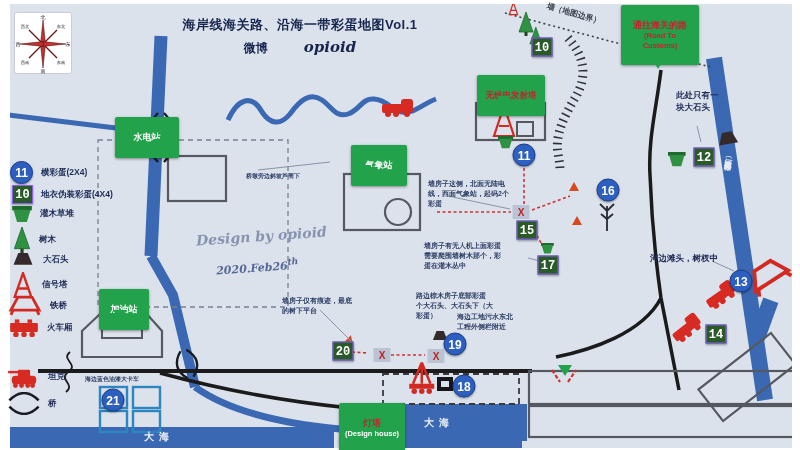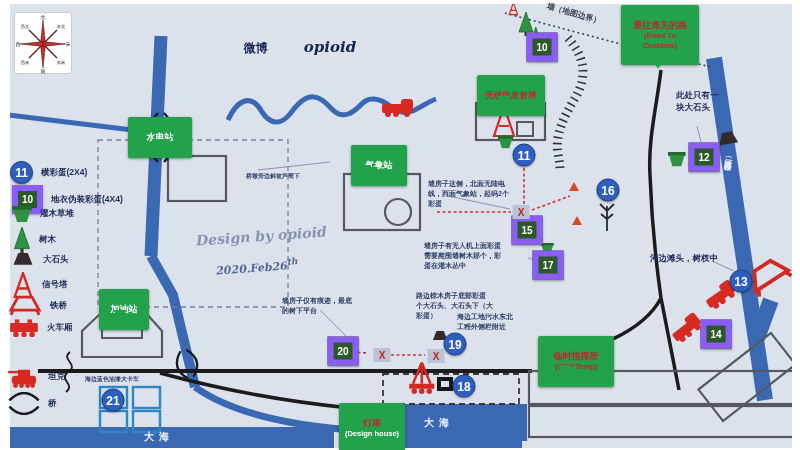--- a/index.html
+++ b/index.html
@@ -16,23 +16,23 @@
   .byline i{font-family:"DejaVu Serif",serif;font-size:15px;font-weight:bold;margin-left:36px;}
   .credit{left:196px;top:228px;font-family:"DejaVu Serif",serif;font-style:italic;font-weight:bold;
           font-size:14px;color:#8794af;transform:rotate(-4deg);}
   .cdate{left:216px;top:258px;font-family:"DejaVu Serif",serif;font-style:italic;font-weight:bold;
          font-size:11px;color:#566895;transform:rotate(-4deg);}
   .legend-row{position:absolute;display:flex;align-items:center;gap:8px;z-index:6;}
   .legend-label{font-size:8.5px;font-weight:bold;color:#1c2a55;white-space:nowrap;}
   .bluec{width:21px;height:21px;border-radius:50%;background:#2d5fc0;border:1px solid #1d3f85;
          color:#fff;font-size:12px;font-weight:bold;display:flex;align-items:center;justify-content:center;
          box-shadow:0 1px 2px rgba(0,0,0,.35);}
-  .greens{width:19px;height:17px;background:#2a5a28;border:6px solid #8b5cf6;color:#fff;font-size:10px;
+  .greens{width:19px;height:17px;background:#2a5a28;border:1px solid #8b5cf6;color:#fff;font-size:12px;
           font-weight:bold;display:flex;align-items:center;justify-content:center;
-          box-shadow:0 1px 2px rgba(0,0,0,.35);}
+          box-shadow:0 1px 2px rgba(0,0,0,.35);font-family:Liberation Mono, monospace;}
   .mk{position:absolute;transform:translate(-50%,-50%);z-index:6;}
   .xmark{position:absolute;transform:translate(-50%,-50%);width:17px;height:14px;background:#b9c3d4;
          color:#c22222;font-size:10px;font-weight:bold;display:flex;align-items:center;
          justify-content:center;z-index:6;}
   .glabel{position:absolute;background:#22a24b;border-radius:2px;padding:15px 4px;text-align:center;
           color:#fff;font-weight:bold;font-size:9px;line-height:1.25;z-index:7;
           box-shadow:0 1px 3px rgba(0,0,0,.4);}
   .glabel .red{color:#c0262a;}
   .glabel .sm{font-size:7.5px;}
   .arr{position:absolute;width:0;height:0;border-left:7px solid transparent;
@@ -223,20 +223,21 @@
     <text x="29" y="6.5" font-size="5" fill="#222" text-anchor="middle">北</text>
     <text x="29" y="61" font-size="5" fill="#222" text-anchor="middle">南</text>
     <text x="54" y="34" font-size="5" fill="#222" text-anchor="middle">东</text>
     <text x="4" y="34" font-size="5" fill="#222" text-anchor="middle">西</text>
     <text x="47" y="16" font-size="4.2" fill="#222" text-anchor="middle">东北</text>
     <text x="47" y="52" font-size="4.2" fill="#222" text-anchor="middle">东南</text>
     <text x="11" y="16" font-size="4.2" fill="#222" text-anchor="middle">西北</text>
     <text x="11" y="52" font-size="4.2" fill="#222" text-anchor="middle">西南</text>
   </svg>
 
+  <div class="abs z title">海岸线海关路、沿海一带彩蛋地图Vol.1</div>
   <div class="abs z byline">
     <b>微博</b><i>opioid</i>
   </div>
   <div class="abs z credit">Design by opioid</div>
   <div class="abs z cdate"><span>2020.Feb26</span><sup>th</sup></div>
 
   <div class="legend-row" style="left:10px;top:161px">
     <div class="bluec">11</div>
     <span class="legend-label">横彩蛋(2X4)</span>
   </div>
@@ -286,43 +287,39 @@
       </svg>
     <span class="legend-label">坦克</span>
   </div>
   <div class="legend-row" style="left:8px;top:392px">
     <svg width="32" height="23" viewBox="-15 -11 30 22">
         <use href="#bridgemark"></use>
       </svg>
     <span class="legend-label">桥</span>
   </div>
 
-  <div class="glabel" style="left:128px;top:117px;width:56px">水电站</div>
+  <div class="glabel" style="left:115px;top:117px;width:56px">水电站</div>
   <div class="arr" style="left:153px;top:139px;border-left-width:9px;border-right-width:9px;border-top-width:14px"></div>
 
   <div class="glabel" style="left:351px;top:145px;width:48px">气象站</div>
   <div class="arr" style="left:364px;top:167px"></div>
 
   <div class="glabel red" style="left:477px;top:75px;width:60px"><span class="red" style="font-size:8.5px">无线电发射塔</span></div>
   <div class="arr" style="left:497px;top:96px"></div>
 
   <div class="glabel" style="left:621px;top:5px;width:70px">
     <div class="red">通往海关的路</div>
     <div class="red sm">(Road To</div>
     <div class="red sm">Customs)</div>
   </div>
   <div class="arr big" style="left:648px;top:52px"></div>
 
   <div class="glabel" style="left:99px;top:289px;width:42px">加油站</div>
   <div class="arr" style="left:113px;top:310px"></div>
 
-  <div class="glabel" style="left:538px;top:336px;width:68px">
-    <div class="red">临时指挥所</div>
-    <div class="red sm">(CCP Temp)</div>
-  </div>
   <div class="arr" style="left:558px;top:365px"></div>
 
   <div class="glabel" style="left:339px;top:403px;width:58px">
     <div class="red">灯塔</div>
     <div class="sm">(Design house)</div>
   </div>
 
   <div class="mk bluec" style="left:524px;top:155px">11</div>
   <div class="mk bluec" style="left:608px;top:190px">16</div>
   <div class="mk bluec" style="left:741px;top:281px">13</div>

